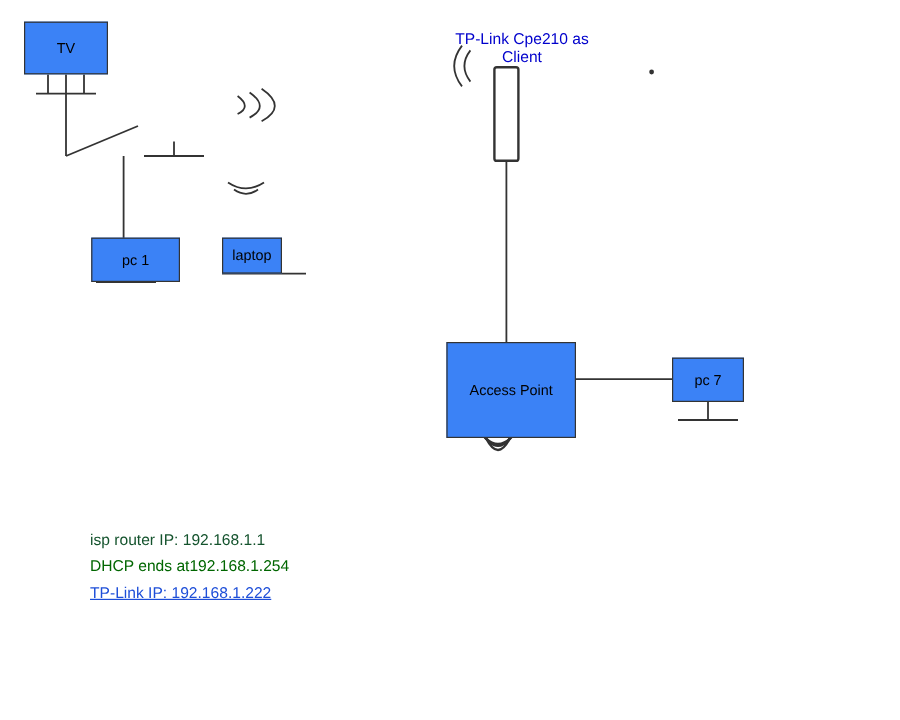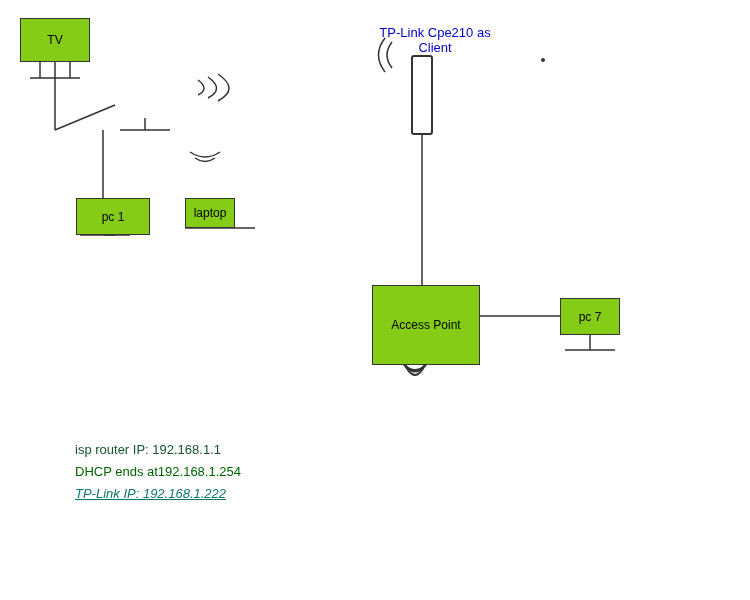--- a/index.html
+++ b/index.html
@@ -14,21 +14,21 @@
     }
     .diagram {
       position: absolute;
       top: 0; left: 0;
       width: 750px;
       height: 600px;
     }
     .box {
       position: absolute;
       border: 1.5px solid #333;
-      background: #84cc16;
+      background: #3b82f6;
       display: flex;
       align-items: center;
       justify-content: center;
       text-align: center;
       font-size: 12px;
     }
     
     svg.lines {
       position: absolute;
       top: 0; left: 0;
@@ -39,21 +39,21 @@
     
     .info-block {
       position: absolute;
       bottom: 95px;
       left: 75px;
       line-height: 1.7;
     }
     .info-line { display: block; }
     .info-line.orange { color: #14532d; }
     .info-line.green { color: #006600; }
-    .info-line.blue { color: #0f766e; text-decoration: underline; font-style: italic; }
+    .info-line.blue { color: #1d4ed8; text-decoration: underline; }
     .info-line.dark { color: #222; }
     
     .tp-link-label {
       position: absolute;
       top: 10px;
       left: 375px;
       color: #0000cc;
       font-size: 13px;
       text-align: center;
       width: 120px;

